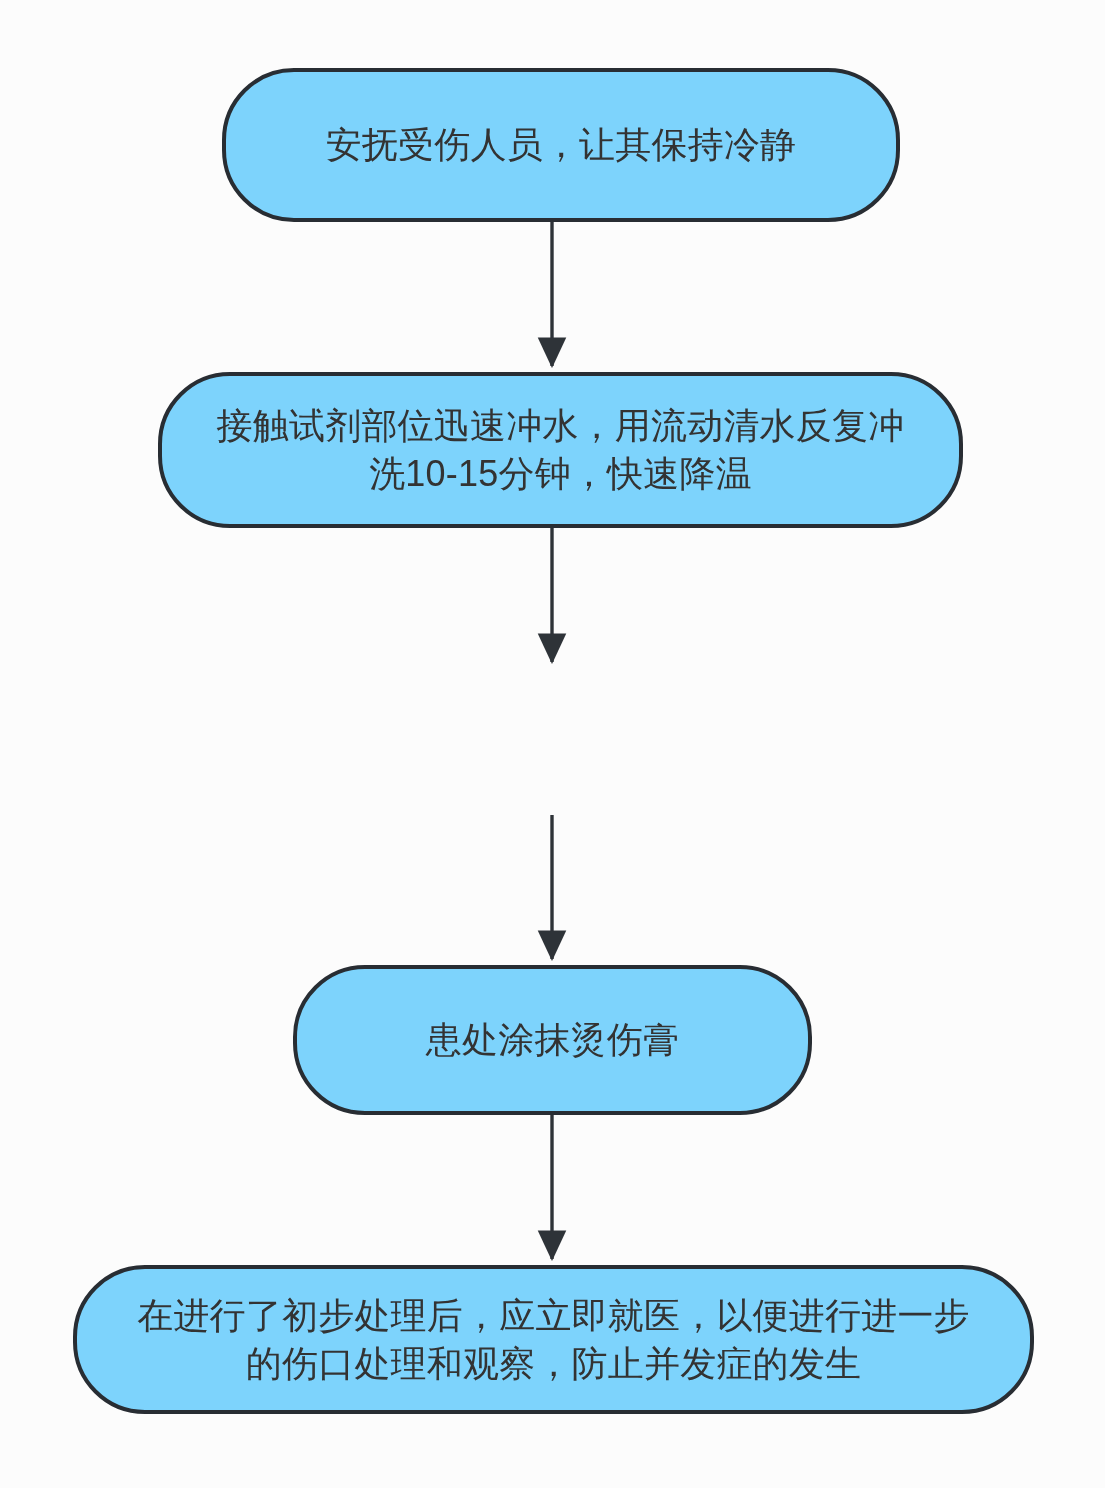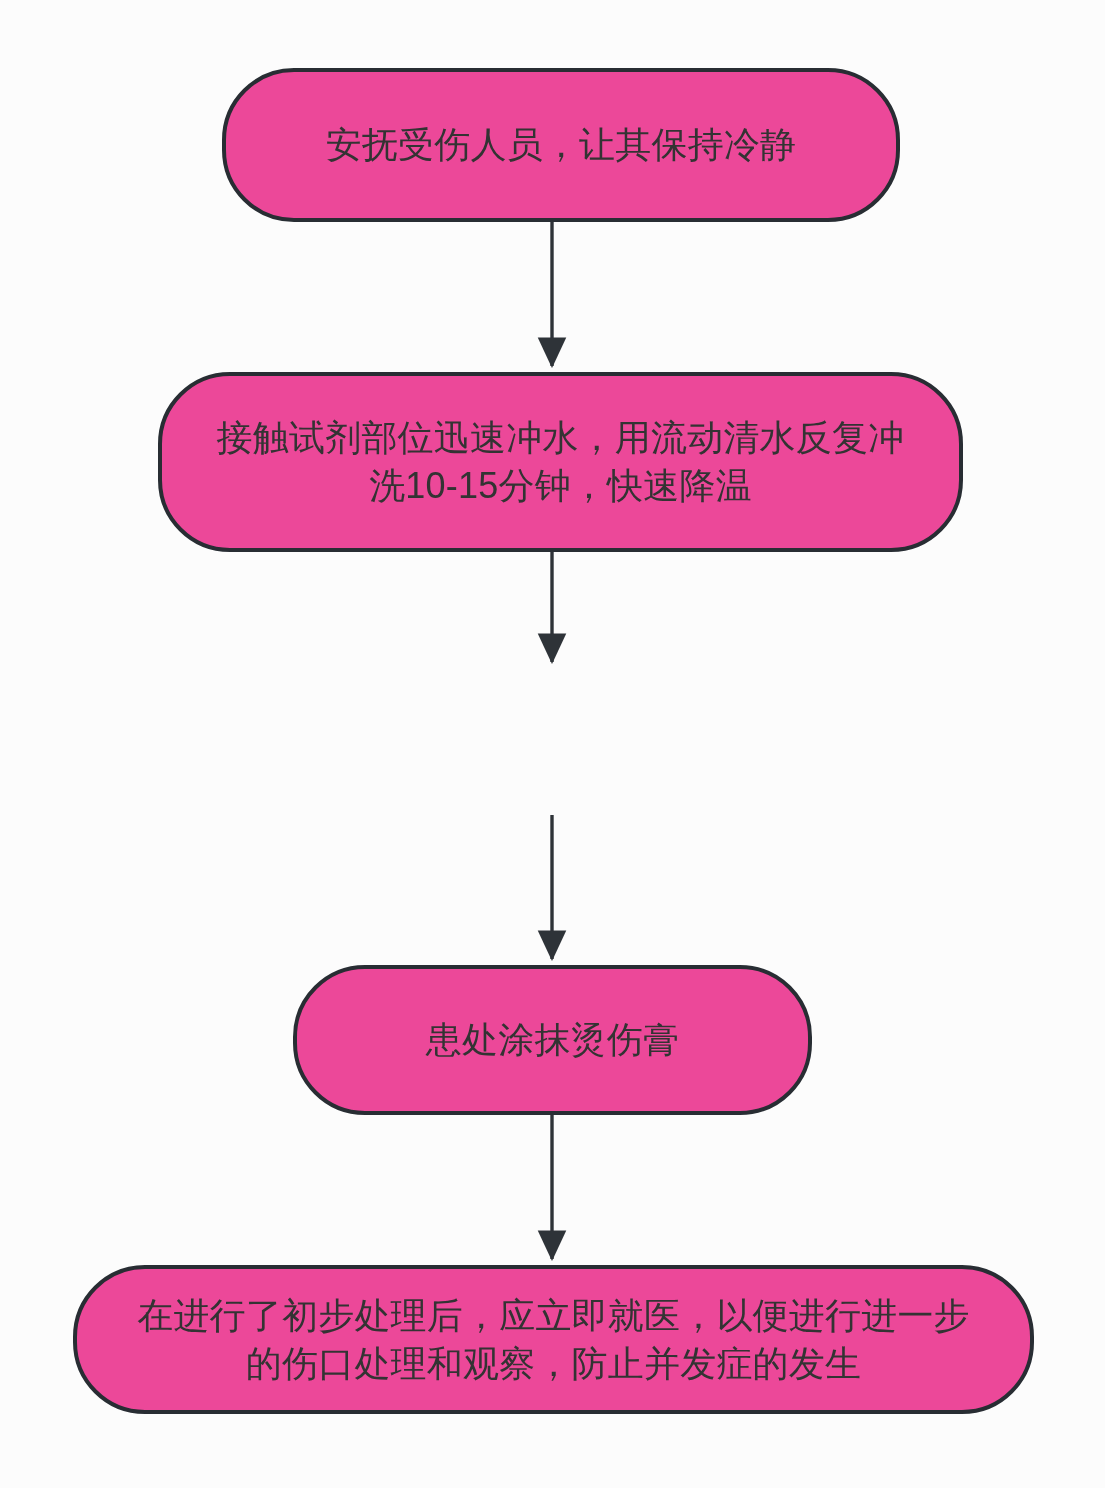--- a/index.html
+++ b/index.html
@@ -31,41 +31,41 @@
     top: 0;
     width: 1105px;
     height: 1488px;
     pointer-events: none;
   }
 
   
   .node {
     position: absolute;
     box-sizing: border-box;
-    background: #ec4899;
+    background: #7dd3fc;
     border: 4px solid #282d33;
     border-radius: 72px;
     display: flex;
     align-items: center;
     justify-content: center;
     text-align: center;
   }
   .node-label {
     display: block;
     color: #333333;
     font-size: 36px;
     line-height: 1.32;
     letter-spacing: 0.2px;
     white-space: pre-line;
     padding: 0 26px;
     font-weight: 400;
   }
 
   #node-1 { left: 222px; top: 68px;   width: 678px; height: 154px; }
-  #node-2 { left: 158px; top: 372px;  width: 805px; height: 180px; align-items: center; }
+  #node-2 { left: 158px; top: 372px;  width: 805px; height: 156px; align-items: center; }
   #node-3 { left: 75px;  top: 668px;  width: 955px; height: 147px; }
   #node-4 { left: 293px; top: 965px;  width: 519px; height: 150px; }
   #node-5 { left: 73px;  top: 1265px; width: 961px; height: 149px; }
 </style>
 </head>
 <body>
 
 <div id="flowchart-canvas">
 
   <svg id="connector-layer" viewBox="0 0 1105 1488" width="1105" height="1488" xmlns="http://www.w3.org/2000/svg">

